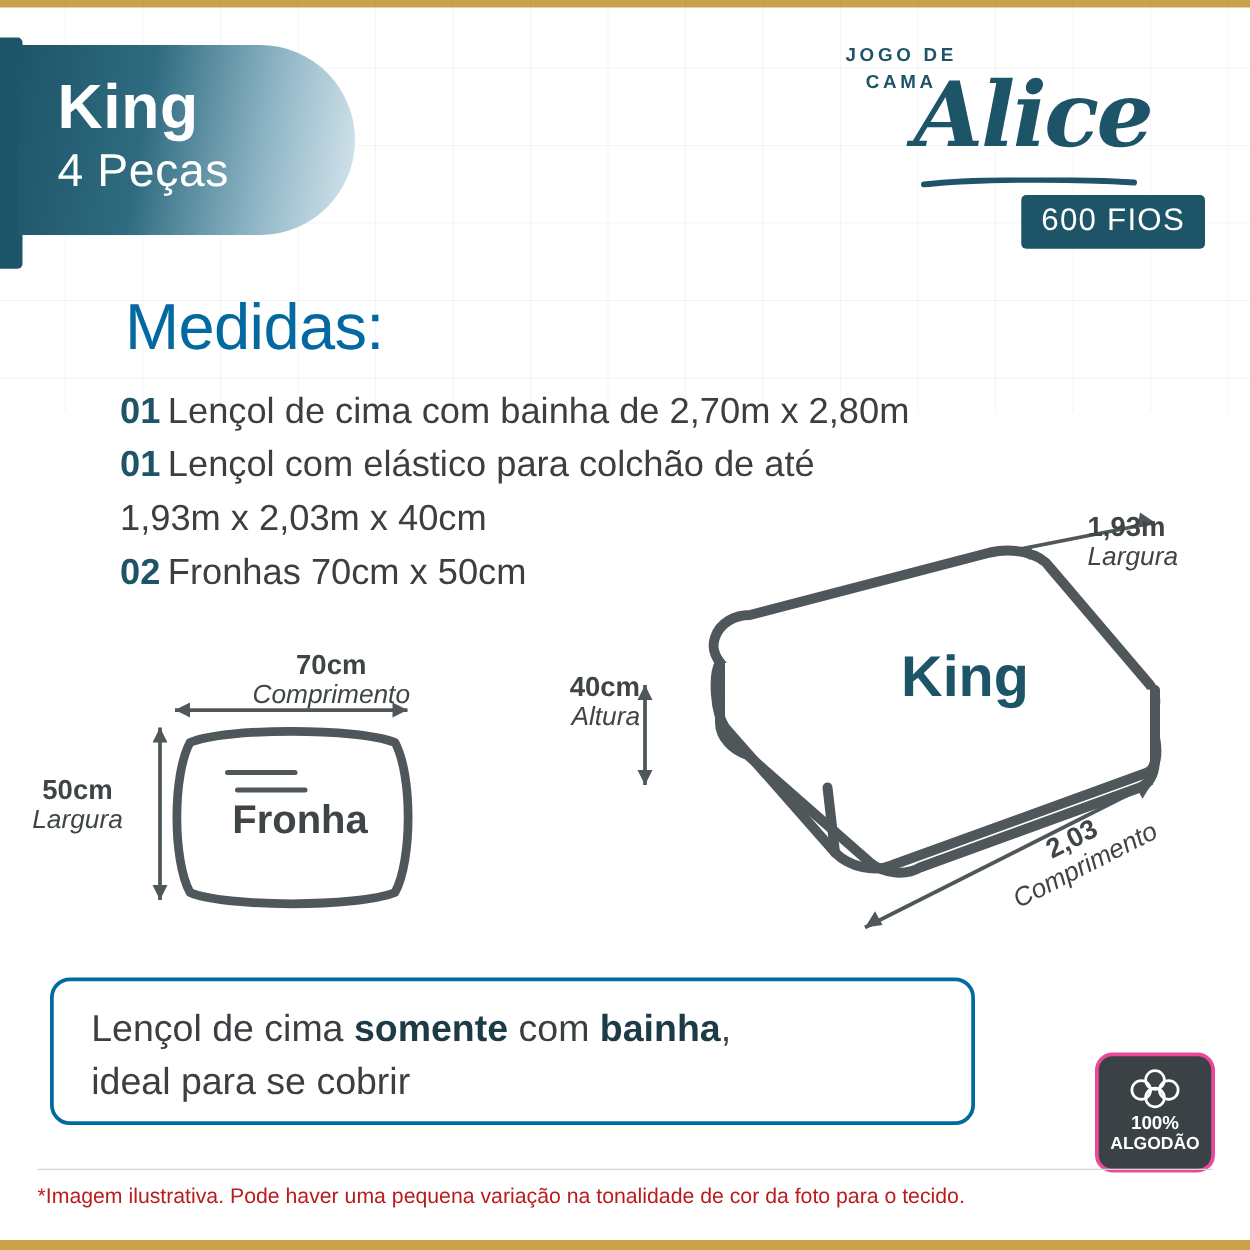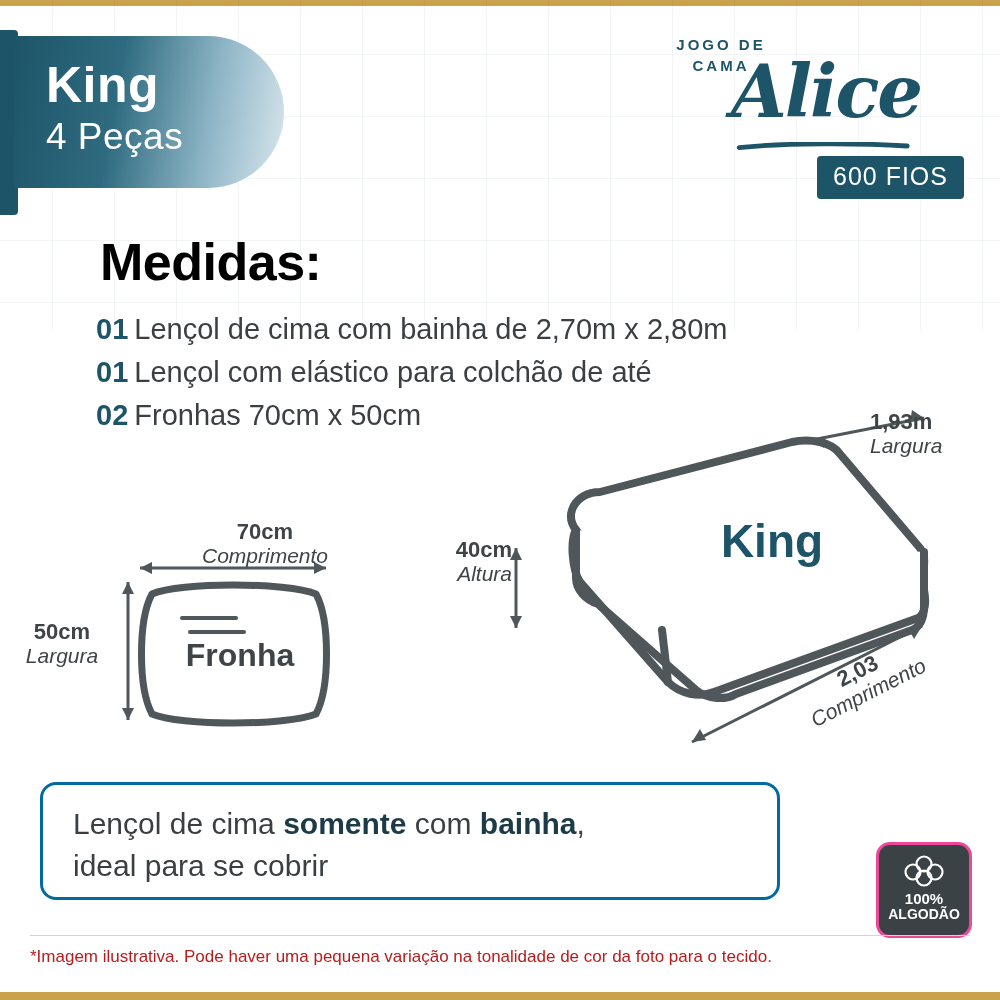--- a/index.html
+++ b/index.html
@@ -94,22 +94,22 @@
     font-size: 25px;
     font-weight: 500;
     letter-spacing: 1px;
     padding: 6px 16px 8px 16px;
     border-radius: 4px;
   }
   
   #measures-title {
     position: absolute;
     left: 100px; top: 232px;
-    font-size: 52px; font-weight: bold;
-    color: #000000;
+    font-size: 52px; font-weight: normal;
+    color: #0369a1;
     letter-spacing: -0.5px;
   }
   #measures-list {
     position: absolute;
     left: 96px; top: 308px;
     width: 800px;
     color: #3b3f42;
     font-size: 29px;
     line-height: 43px;
   }
@@ -208,20 +208,21 @@
     <div class="threads">600 FIOS</div>
   </div>
 
   <div id="measures-title">Medidas:</div>
   <div id="measures-list">
     <div class="row">
       <span class="qty">01</span><span>Lençol de cima com bainha de 2,70m x 2,80m</span>
     </div>
     <div class="row">
       <span class="qty">01</span><span>Lençol com elástico para colchão de até</span>
+      <span class="cont">1,93m x 2,03m x 40cm</span>
     </div>
     <div class="row">
       <span class="qty">02</span><span>Fronhas 70cm x 50cm</span>
     </div>
   </div>
 
   <div id="pillow-block">
     <svg width="360" height="250" viewBox="0 0 360 250">
 
       <line x1="110" y1="48" x2="296" y2="48" stroke="#4f575b" stroke-width="3"></line>

